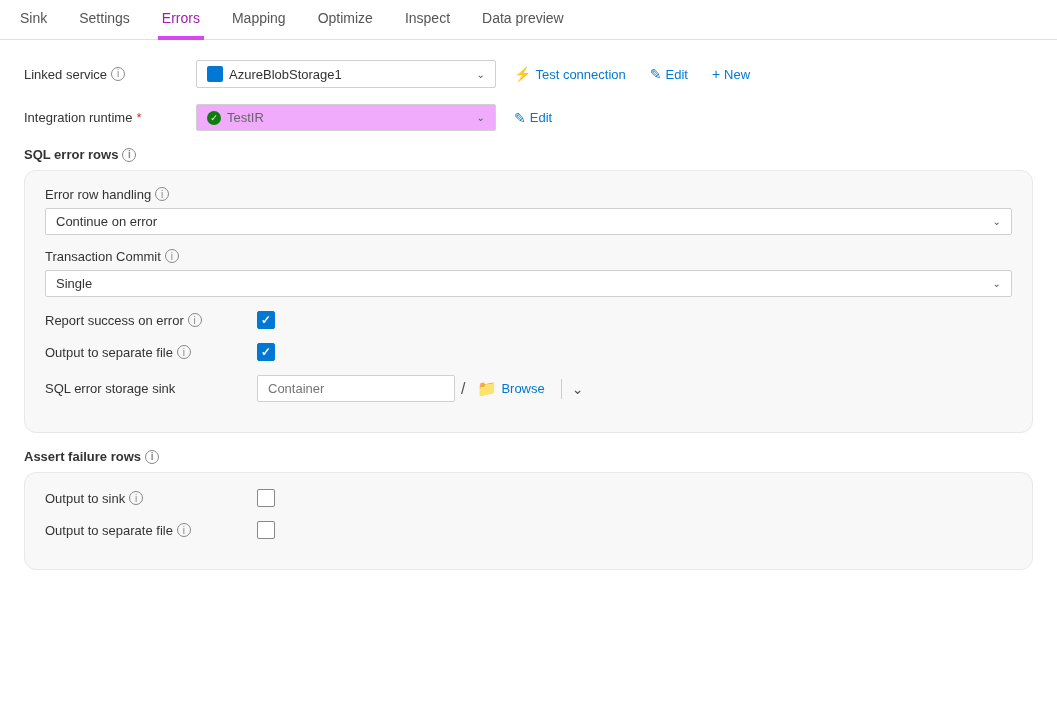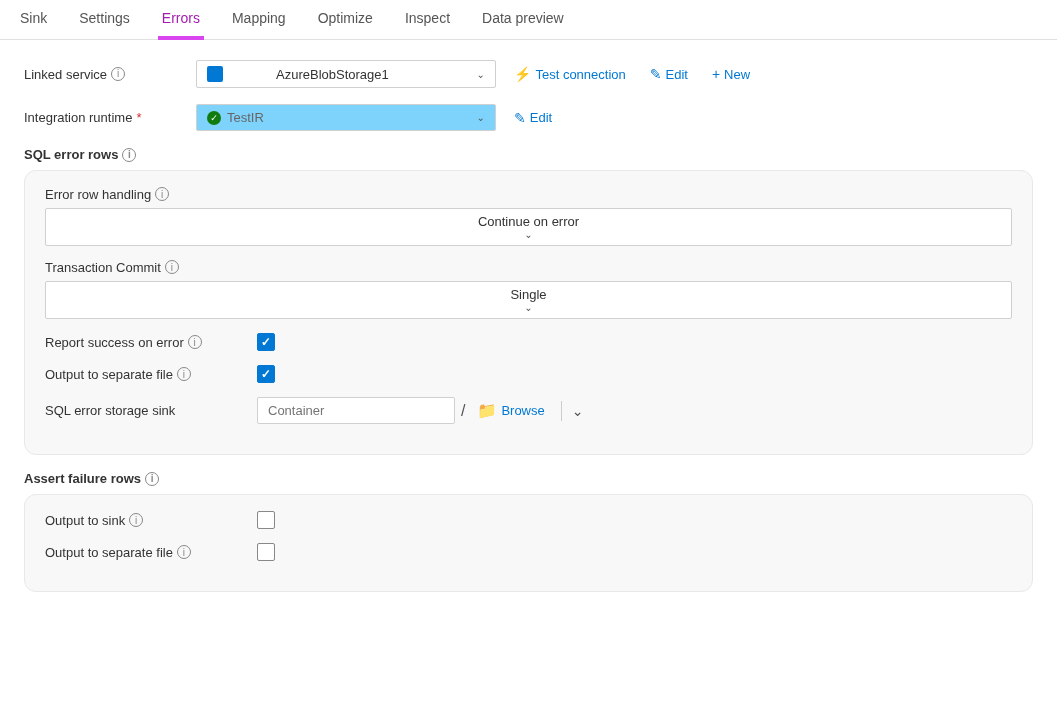--- a/index.html
+++ b/index.html
@@ -65,21 +65,20 @@
       height: 16px;
       display: inline-block;
       margin-right: 6px;
       background: #0078d4;
       border-radius: 2px;
       flex-shrink: 0;
     }
     .dropdown-left {
       display: flex;
       align-items: center;
-      gap: 47px;
     }
     .chevron-down {
       font-size: 10px;
       color: #555;
     }
 
     
     .action-btn {
       display: flex;
       align-items: center;
@@ -93,21 +92,21 @@
     .action-btn .btn-icon { font-size: 14px; }
 
     
     .ir-dropdown {
       display: flex;
       align-items: center;
       border: 1px solid #d0d0d0;
       border-radius: 2px;
       padding: 5px 10px;
       min-width: 300px;
-      background: #7dd3fc;
+      background: #f0abfc;
       justify-content: space-between;
       font-size: 13px;
       color: #666;
     }
     .ir-left {
       display: flex;
       align-items: center;
       gap: 6px;
     }
     .green-dot {
@@ -228,21 +227,20 @@
       align-items: center;
       border: 1px solid #d0d0d0;
       border-radius: 2px;
       padding: 5px 10px;
       min-width: 220px;
       cursor: pointer;
       background: #fff;
       justify-content: space-between;
       font-size: 13px;
       color: #333;
-      flex-direction: column;
     }
 
     
     .assert-section {
       margin-top: 8px;
     }
 
     .small-form-row {
       display: flex;
       align-items: center;

